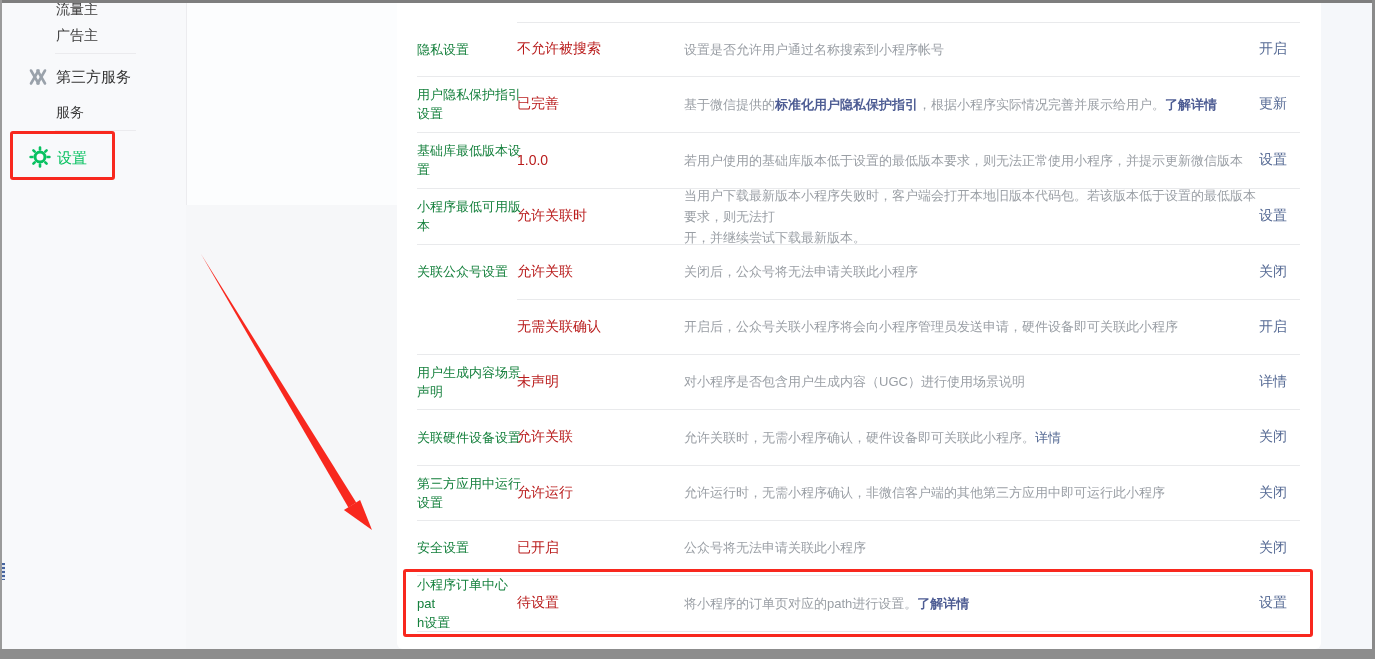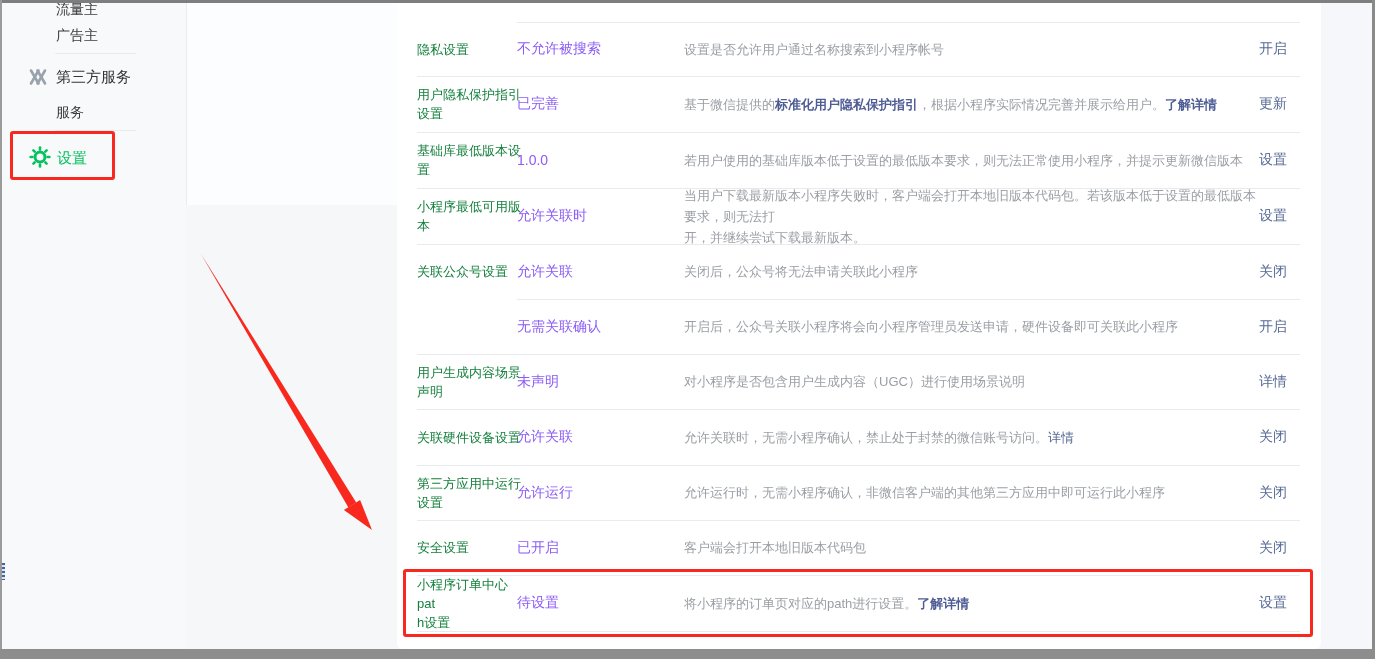--- a/index.html
+++ b/index.html
@@ -26,21 +26,21 @@
   .side-icon { position:absolute; }
 
   
   .card { position:absolute; left:397px; top:0; width:924px; height:649px; background:#ffffff; border-radius:0 0 6px 6px; }
   .rightgutter { position:absolute; left:1321px; top:3px; width:51px; height:646px; background:#f5f7fa; }
 
   .divider { position:absolute; height:1px; background:#e9eaec; }
   .row { position:absolute; left:0; width:100%; }
   .col { position:absolute; top:0; height:100%; display:flex; align-items:center; }
   .c-label  { left:20px;  width:104px; font-size:13px; color:#15803d; line-height:19px; white-space:pre-line; }
-  .c-value  { left:120px; width:162px; font-size:14px; color:#8b5cf6; }
+  .c-value  { left:120px; width:162px; font-size:14px; color:#b91c1c; }
   .c-desc   { left:287px; width:576px; font-size:13px; color:#9a9fa5; line-height:21px; display:block; }
   .c-desc-inner { display:flex; align-items:center; height:100%; }
   .c-desc-text { white-space:pre-line; }
   .c-action { left:806px; width:84px; font-size:14px; justify-content:flex-end; }
   .c-action a { color:#576b95; text-decoration:none; cursor:pointer; }
   .seg-link { color:#576b95; cursor:pointer; }
   .seg-linkbold { color:#4e5d94; font-weight:bold; cursor:pointer; }
 
   
   .anno-box { position:absolute; border:3px solid #f8281e; border-radius:3px; background:transparent; pointer-events:none; }
@@ -186,21 +186,21 @@
         <div class="col c-action">
           <a>详情</a>
         </div>
       </div>
       <div class="divider" style="top: 409px; left: 20px; width: 883px;"></div>
       <div class="row" style="top: 409px; height: 56px;">
         <div class="col c-label">关联硬件设备设置</div>
         <div class="col c-value">允许关联</div>
         <div class="col c-desc">
           <div class="c-desc-inner">
-            <span class="c-desc-text"><span>允许关联时，无需小程序确认，禁止处于封禁的微信账号访问。</span><span class="seg-link">详情</span></span>
+            <span class="c-desc-text"><span>允许关联时，无需小程序确认，硬件设备即可关联此小程序。</span><span class="seg-link">详情</span></span>
           </div>
         </div>
         <div class="col c-action">
           <a>关闭</a>
         </div>
       </div>
       <div class="divider" style="top: 465px; left: 20px; width: 883px;"></div>
       <div class="row" style="top: 465px; height: 55px;">
         <div class="col c-label">第三方应用中运行
 设置</div>
@@ -213,21 +213,21 @@
         <div class="col c-action">
           <a>关闭</a>
         </div>
       </div>
       <div class="divider" style="top: 520px; left: 20px; width: 883px;"></div>
       <div class="row" style="top: 520px; height: 55px;">
         <div class="col c-label">安全设置</div>
         <div class="col c-value">已开启</div>
         <div class="col c-desc">
           <div class="c-desc-inner">
-            <span class="c-desc-text"><span>客户端会打开本地旧版本代码包</span></span>
+            <span class="c-desc-text"><span>公众号将无法申请关联此小程序</span></span>
           </div>
         </div>
         <div class="col c-action">
           <a>关闭</a>
         </div>
       </div>
       <div class="divider" style="top: 575px; left: 20px; width: 883px;"></div>
       <div class="row" style="top: 575px; height: 56px;">
         <div class="col c-label">小程序订单中心pat
 h设置</div>

